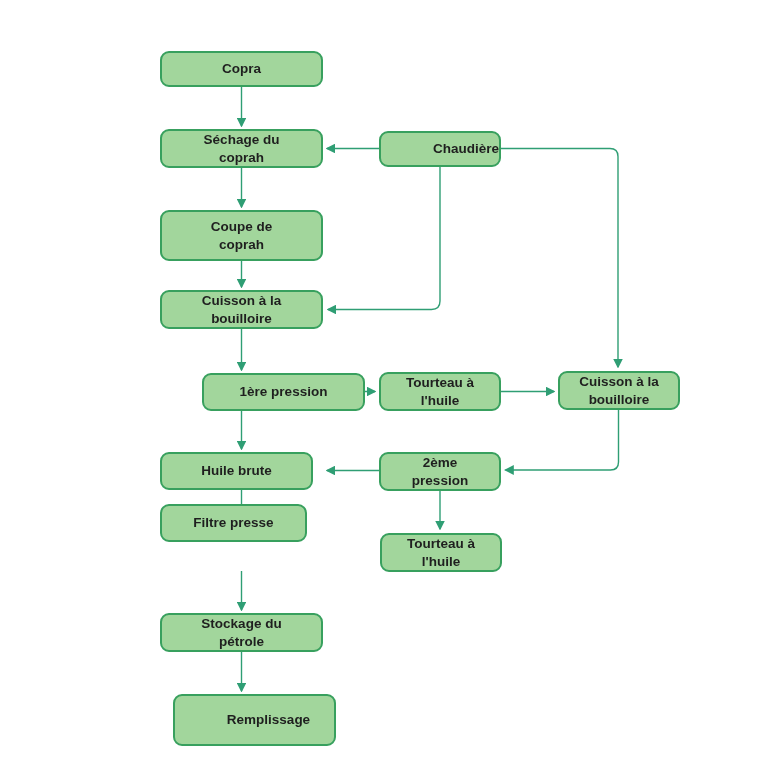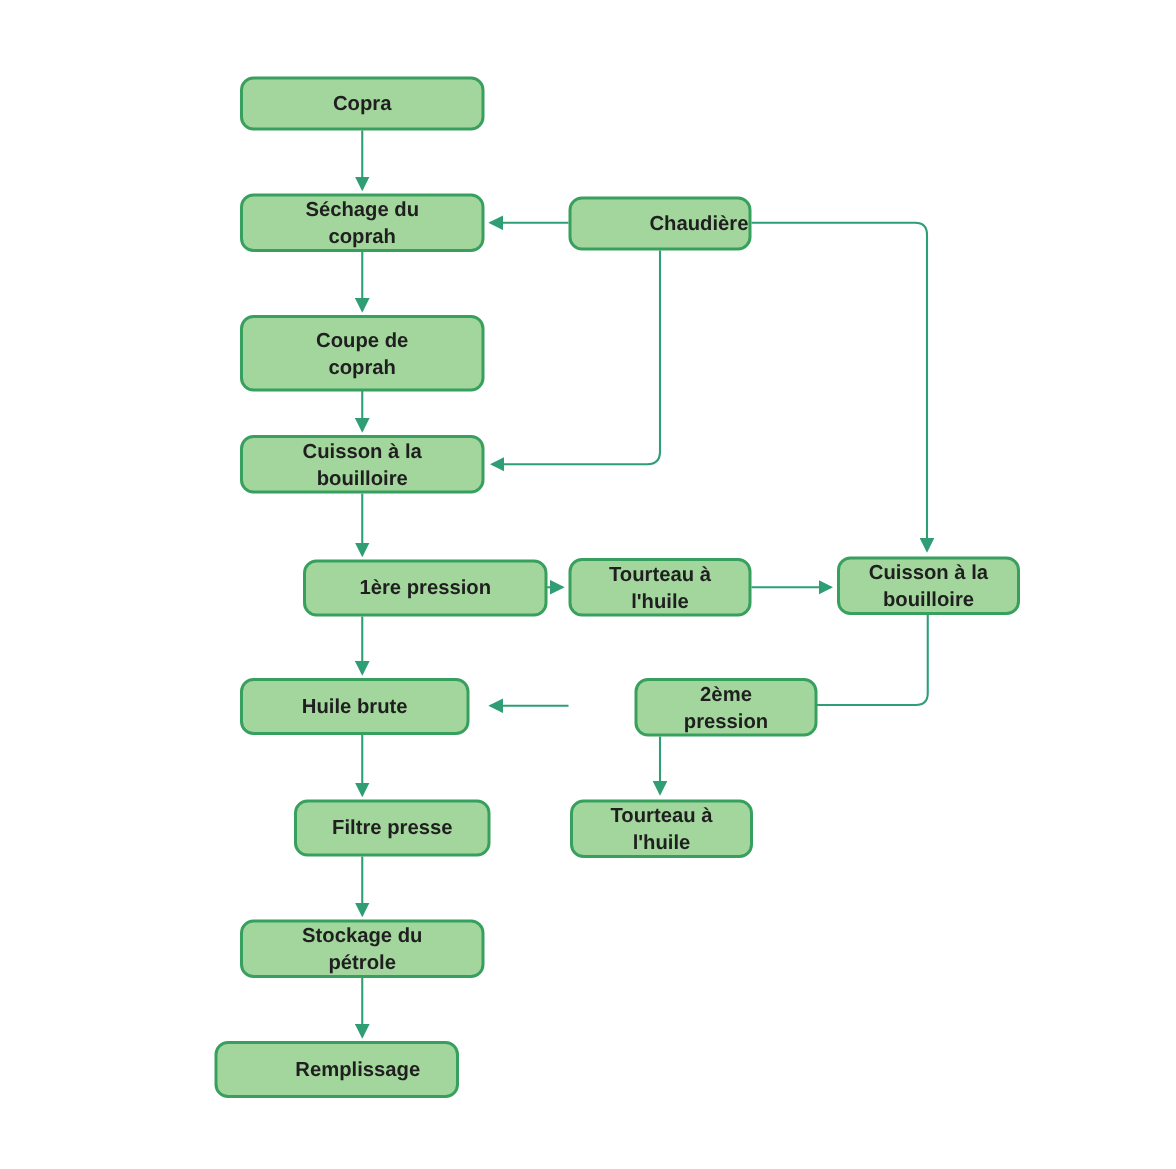--- a/index.html
+++ b/index.html
@@ -107,43 +107,43 @@
   </div>
 
   <div class="node" style="left:160px; top:373px; width:163px; height:38px;margin-left:42px;">
     <span>1ère pression</span>
   </div>
 
   <div class="node" style="left:160px; top:452px; width:153px; height:38px;">
     <span>Huile brute</span>
   </div>
 
-  <div class="node" style="left:160px; top:533px; width:131px; height:38px;margin-left:36px;">
+  <div class="node" style="left:160px; top:504px; width:147px; height:38px;">
     <span>Filtre presse</span>
   </div>
 
   <div class="node" style="left:160px; top:613px; width:163px; height:39px;text-align:center;">
     <span>Stockage du
 pétrole</span>
   </div>
 
-  <div class="node" style="left:143px; top:694px; width:163px; height:38px;padding-left:28px;">
+  <div class="node" style="left:173px; top:694px; width:163px; height:52px;padding-left:28px;">
     <span>Remplissage</span>
   </div>
 
   <div class="node" style="left:379px; top:131px; width:122px; height:36px;justify-content:flex-end;">
     <span>Chaudière</span>
   </div>
 
   <div class="node" style="left:379px; top:372px; width:122px; height:39px;">
     <span>Tourteau à
 l'huile</span>
   </div>
 
-  <div class="node" style="left:379px; top:452px; width:122px; height:39px;margin-left:44px;">
+  <div class="node" style="left:379px; top:452px; width:122px; height:39px;">
     <span>2ème
 pression</span>
   </div>
 
   <div class="node" style="left:380px; top:533px; width:122px; height:39px;">
     <span>Tourteau à
 l'huile</span>
   </div>
 
   <div class="node" style="left:558px; top:371px; width:122px; height:39px;">

